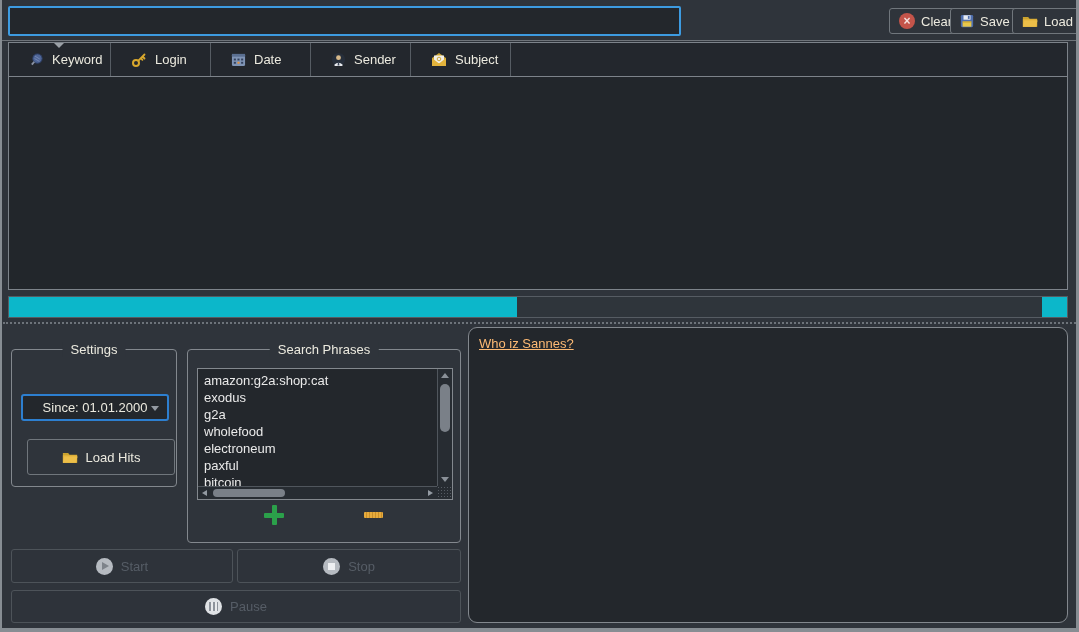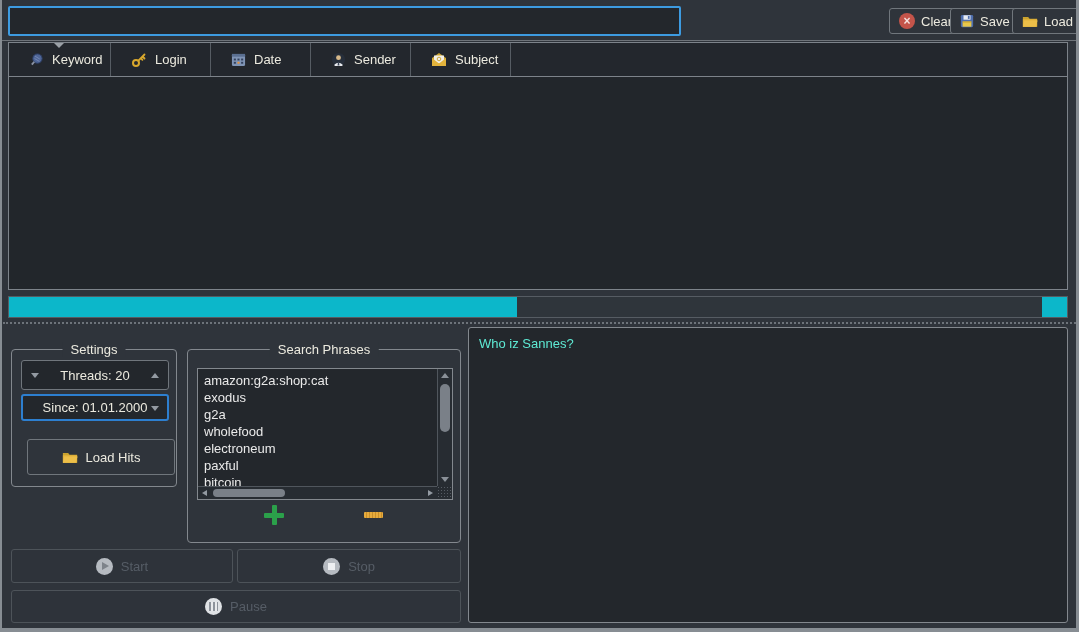--- a/index.html
+++ b/index.html
@@ -103,21 +103,21 @@
     display:flex;align-items:center;justify-content:center;gap:8px;color:#565d66;}
   .circle-icon{width:17px;height:17px;border-radius:50%;display:flex;align-items:center;justify-content:center;}
   .circle-gray{background:#b6bbc1;}
   .circle-light{background:#dfe2e5;}
   .play-glyph{width:0;height:0;border-top:4px solid transparent;border-bottom:4px solid transparent;border-left:7px solid #7d838a;margin-left:2px;}
   .stop-glyph{width:7px;height:7px;background:#eef0f2;}
   .pause-glyph{width:9px;height:9px;background:repeating-linear-gradient(90deg,#8d939b 0 2px,#e8eaec 2px 4px);}
 
   
   .output{position:absolute;left:468px;top:327px;width:600px;height:296px;box-sizing:border-box;
-    background:#23272c;border:1px solid #83888e;border-radius:3px;padding:8px 10px;color:#5eead4;}
+    background:#23272c;border:1px solid #83888e;border-radius:9px;padding:8px 10px;color:#fdba74;text-decoration:underline;}
 </style>
 </head>
 <body>
 
 <div class="window">
 
   <input class="search-input" value="" style="">
 
   <div class="tb-btn" style="left:889px;">
     <span class="clear-icon"></span>
@@ -214,25 +214,20 @@
 
   <div class="progress">
     <div class="progress-fill" style="width: 48%;"></div>
     <div class="progress-chunk" style="width: 25px;"></div>
   </div>
 
   <div class="dash-sep"></div>
 
   <div class="group settings-group">
     <span class="group-title">Settings</span>
-    <div class="spinner">
-      <span class="tri-down"></span>
-      <span>Threads: 20</span>
-      <span class="tri-up"></span>
-    </div>
     <div class="combo">
       <span>Since: 01.01.2000</span>
       <span class="tri-down"></span>
     </div>
     <div class="load-hits">
       <span style="display:flex;">
         <svg width="16" height="14" viewBox="0 0 18 15">
             <path d="M1 3 h6 l1.5 2 H17 v9 H1 Z" fill="#caa22e"></path>
             <path d="M1 5.5 h16 v8.5 H1 Z" fill="#e3b33c"></path>
             <path d="M2.5 7 h15 l-2 7 H1 Z" fill="#edbf49"></path>

